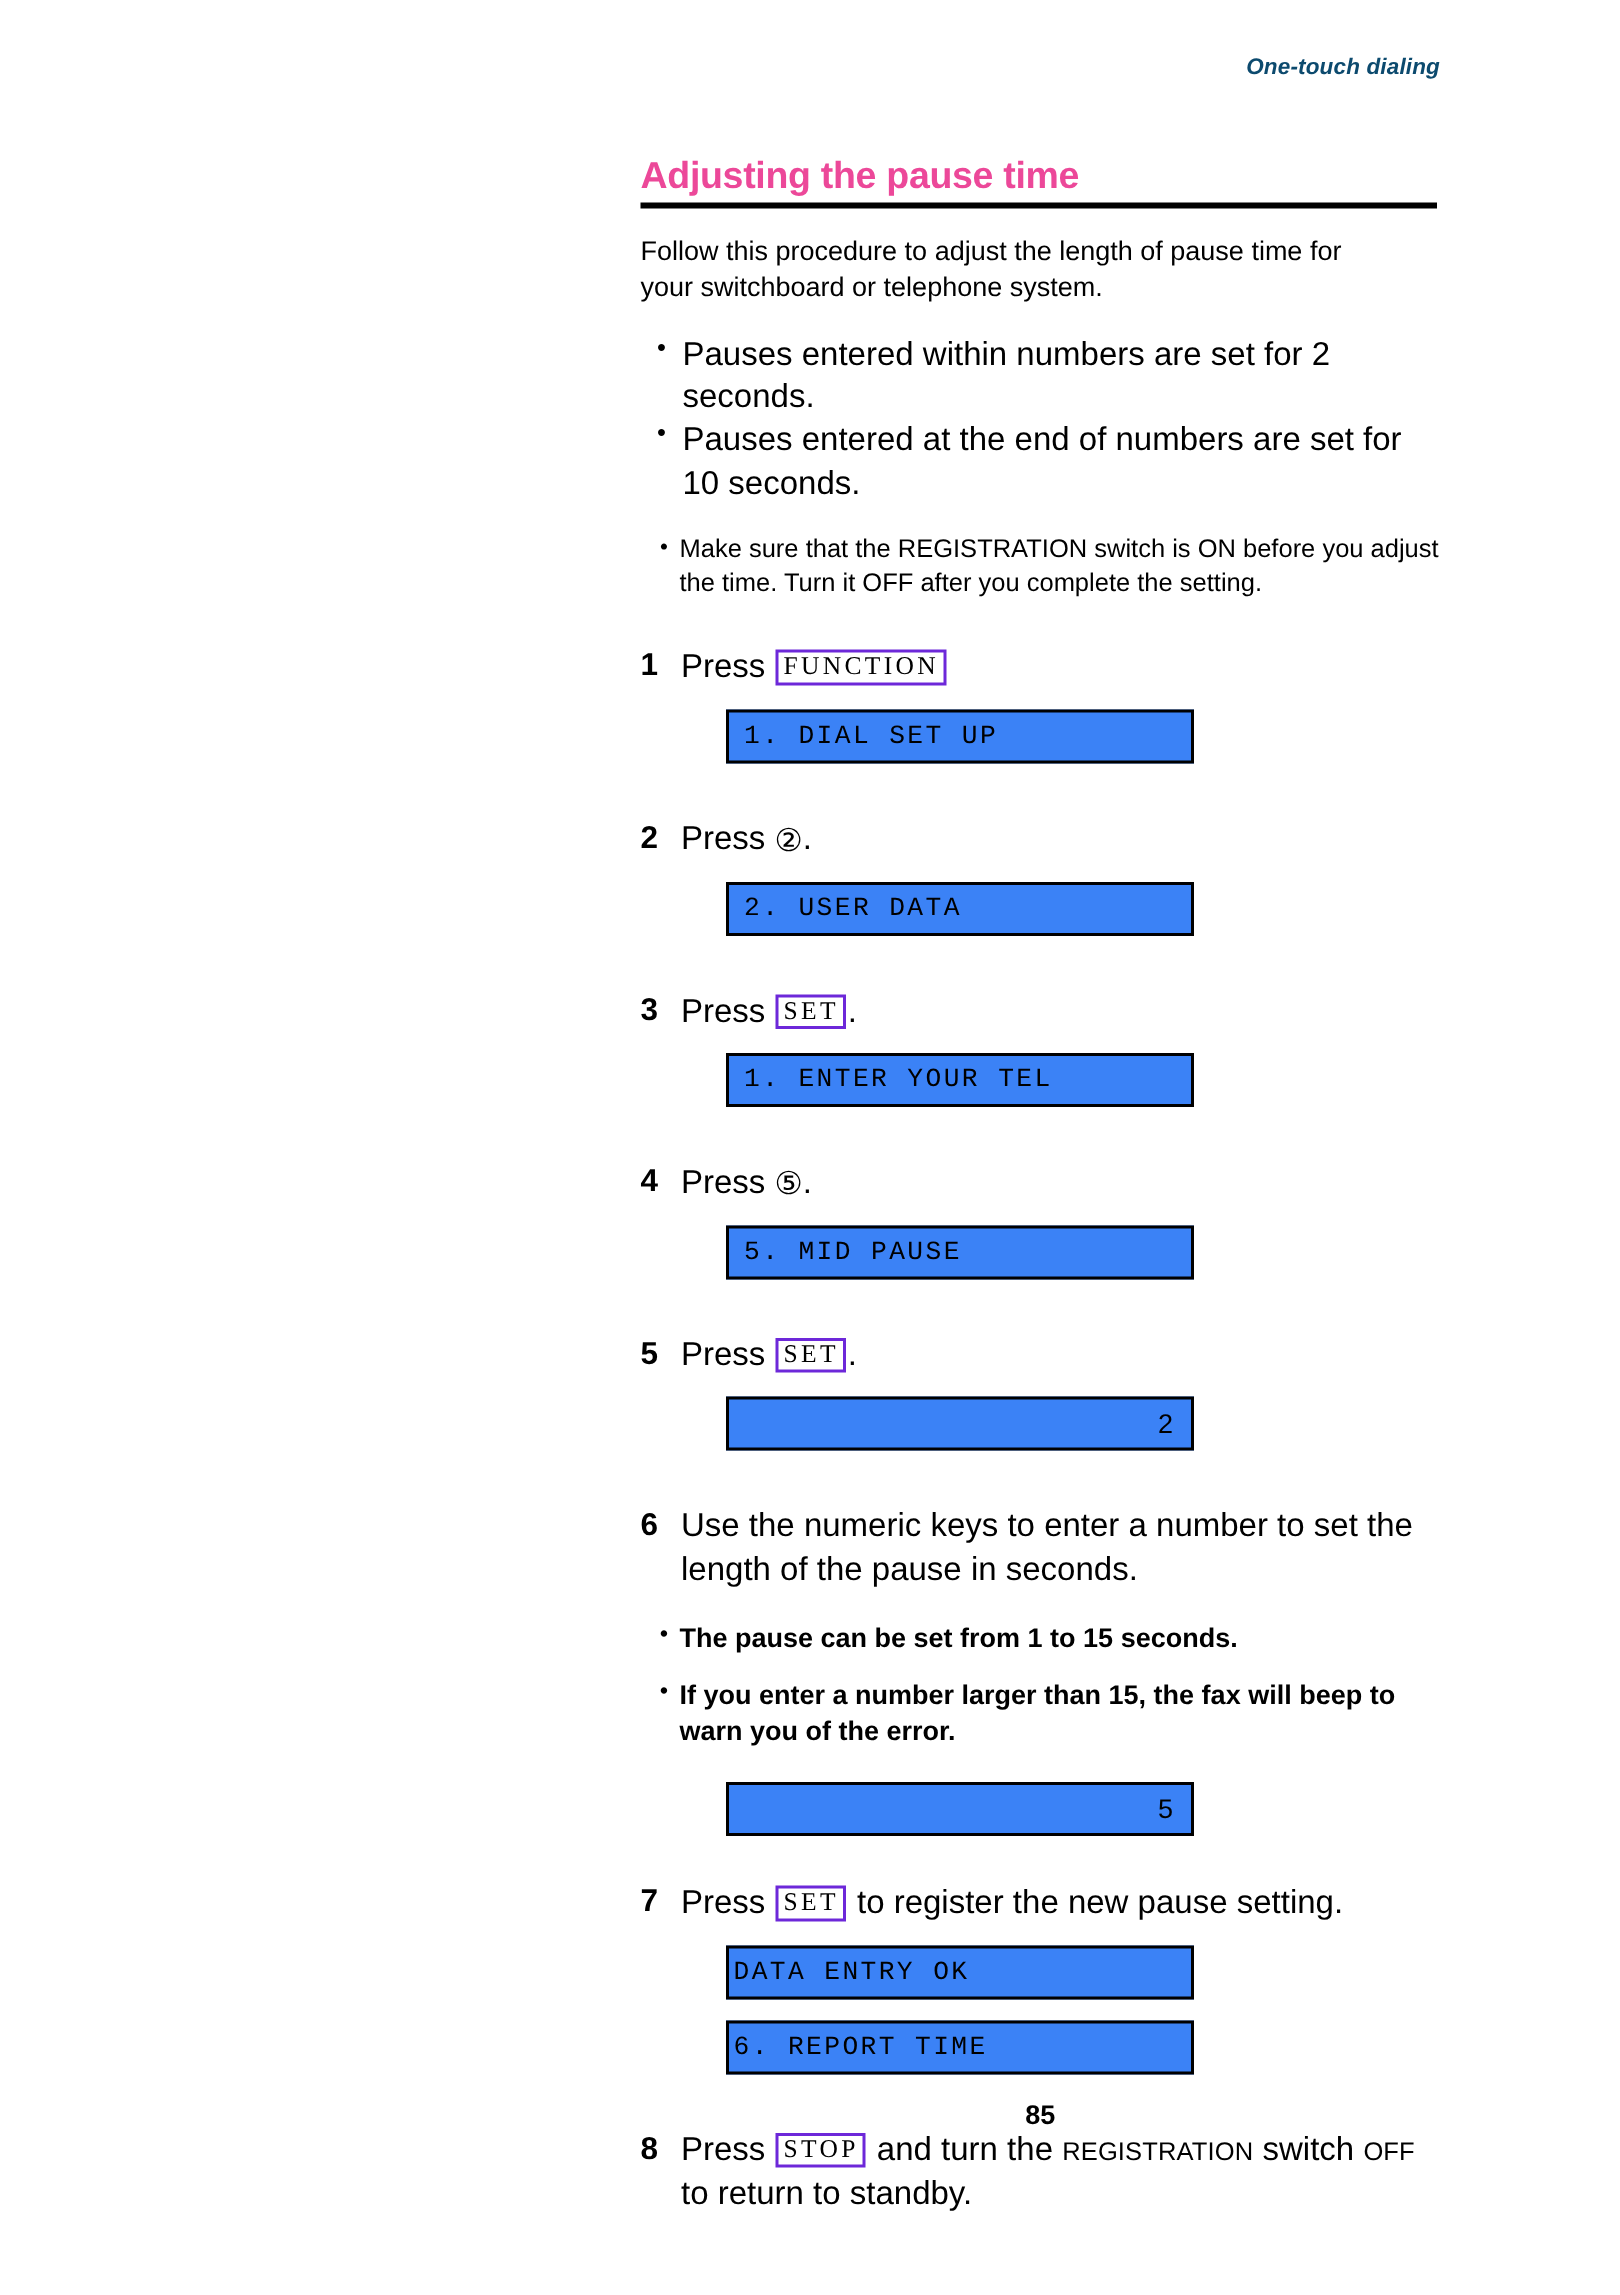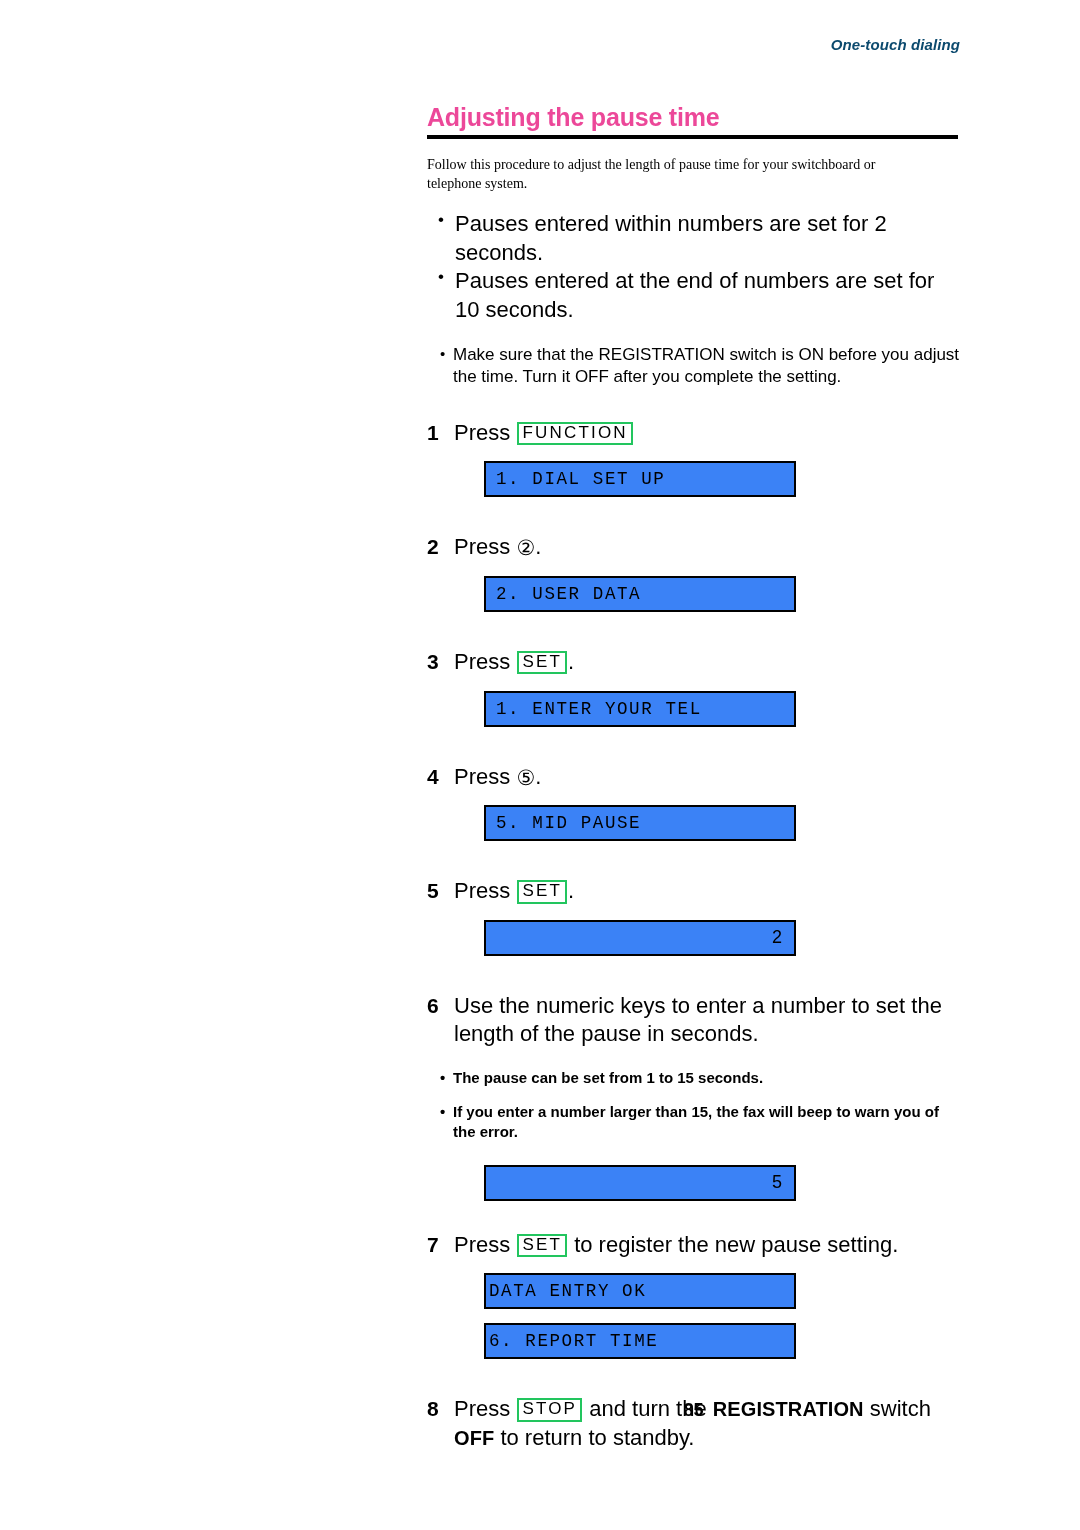--- a/index.html
+++ b/index.html
@@ -53,24 +53,23 @@
   }
   .title-rule {
     margin-top: 5px;
     height: 4px;
     background: #000;
     width: 531px;
   }
 
   .intro {
     margin-top: 17px;
-    font-size: 14px;
+    font-size: 18px;
     line-height: 1.32;
     width: 500px;
-    font-family: Liberation Serif, serif;
   }
 
   
   ul.bullets {
     list-style: none;
     margin: 17px 0 0 0;
     padding: 0 0 0 11px;
   }
   ul.bullets li {
     position: relative;
@@ -101,21 +100,21 @@
   ul.notes li::before {
     content: "\2022";
     position: absolute;
     left: 0;
     top: 0px;
     font-style: normal;
     font-size: 15px;
   }
 
   ul.notes.small li {
-    font-size: 15px;
+    font-size: 18px;
     line-height: 1.35;
     font-weight: 600;
   }
   ul.notes.small li + li { margin-top: 14px; }
 
   
   .step {
     position: relative;
     padding-left: 27px;
     font-size: 22px;
@@ -125,41 +124,41 @@
     position: absolute;
     left: 0;
     top: 0;
     font-weight: bold;
     font-size: 21px;
   }
 
   
   .keycap {
     display: inline-block;
-    border: 2px solid #22c55e;
+    border: 2px solid #6d28d9;
     padding: 0px 3px 1px 3px;
     font-size: 17px;
     letter-spacing: 2.2px;
     line-height: 1.08;
     vertical-align: 2px;
     margin: 0 1px;
-    font-family: Liberation Sans, sans-serif;
+    font-family: Liberation Serif, serif;
   }
 
   
   .circled {
     display: inline-block;
     font-size: 21px;
     vertical-align: -1px;
     line-height: 1;
   }
 
   .smallcaps-bold {
-    font-weight: bold;
-    font-size: 20px;
+    font-weight: normal;
+    font-size: 17px;
     letter-spacing: 0.1px;
   }
 
   
   .lcd {
     position: relative;
     width: 312px;
     height: 36px;
     margin-left: 57px;
     border: 2.5px solid #000;

